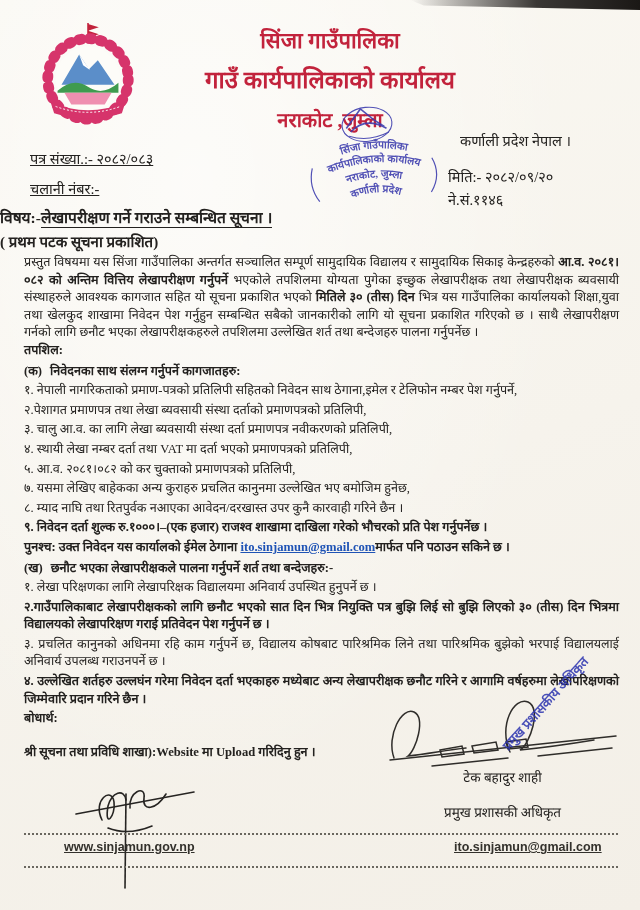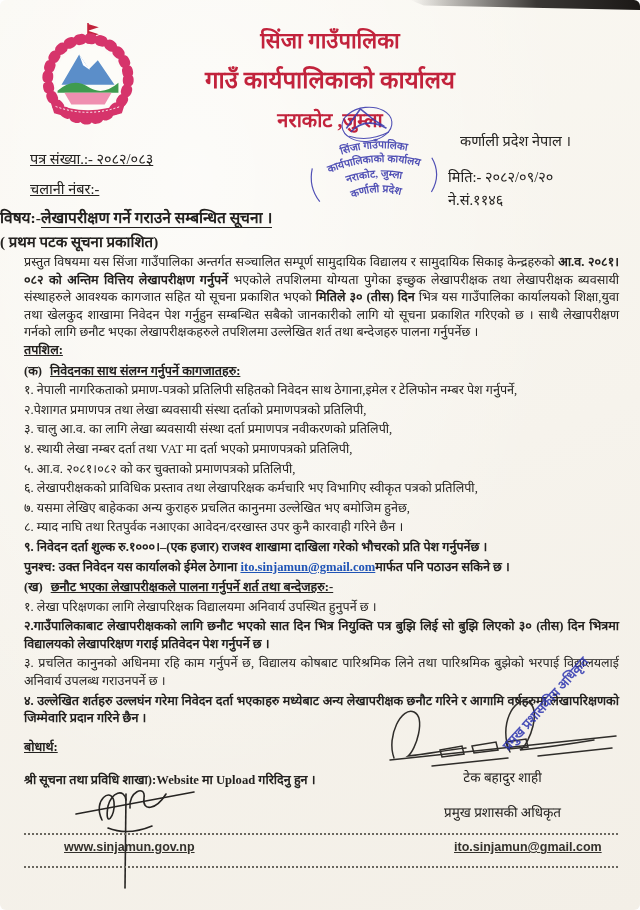--- a/index.html
+++ b/index.html
@@ -3,21 +3,20 @@
 <meta charset="utf-8">
 <style>
   html,body{margin:0;padding:0;}
   .page{
     position:relative; width:640px; height:910px; overflow:hidden;
     background:
       radial-gradient(ellipse at 30% 20%, rgba(255,255,255,.6), rgba(0,0,0,0) 60%),
       linear-gradient(160deg,#faf8f2 0%, #f6f3ec 55%, #f3efe7 100%);
     font-family:"Liberation Serif","DejaVu Serif",serif;
     color:#23211f;
-    border-radius:6px;
   }
   .scan-edge{
     position:absolute; top:0; right:0; width:230px; height:10px;
     background:linear-gradient(90deg, rgba(20,20,20,0), rgba(25,22,20,.85) 55%, rgba(15,12,10,.95));
     clip-path:polygon(0 0,100% 0,100% 100%,6% 55%);
   }
   .logo{position:absolute; left:34px; top:22px; width:108px; height:108px;}
   .hdr{position:absolute; left:150px; top:24px; width:360px; text-align:center;}
   .hdr .l1{font-size:22px; font-weight:bold;}
   .hdr .l2{font-size:24px; font-weight:bold; margin-top:8px;}
@@ -27,25 +26,25 @@
   .meta-left{position:absolute; left:30px; top:148px; font-size:14.5px;}
   .meta-left div{margin-bottom:10px;text-decoration:underline;}
   .meta-right{position:absolute; left:448px; top:130px; font-size:14.5px;}
   .meta-right .prov{margin-bottom:16px; margin-left:12px;}
   .meta-right .dt{margin-bottom:3px;}
   .subject{position:absolute; left:0; top:206px; width:100%; font-size:15.5px; font-weight:bold;}
   .subject .s-text{border-bottom:1.4px solid #23211f; padding-bottom:1px;}
   .subtitle{position:absolute; left:0; top:231px; width:100%; text-align:left; font-size:15px; font-weight:bold;}
   .doc-body{position:absolute; left:24px; top:254px; width:595px; font-size:12.6px; line-height:17.6px; text-align:justify;}
   .b{font-weight:bold;}
-  .u{text-decoration:underline;}
+  .u{}
   .item{margin-top:2px;}
   .sec-head{margin-top:3px; font-weight:bold;}
   .sec-head .pre{margin-right:8px;}
-  .sec-head .ht{text-decoration:underline;}
+  .sec-head .ht{}
   .email-link{color:#1f53b5; font-weight:bold; text-decoration:underline; cursor:pointer;}
   .cc-line{margin-top:16px; font-weight:bold;}
   .sig-block{position:absolute; left:380px; top:692px; width:245px; text-align:center;}
   .sig-block .name{font-size:13.5px; margin-top:-14px;}
   .sig-block .title{font-size:13.5px; margin-top:17px;}
   .sig-stamp-text{
     position:absolute; left:498px; top:742px; width:150px;
     color:#2d35b0; font-weight:bold; font-size:13px; opacity:.85;
     transform:rotate(-48deg); transform-origin:left top; white-space:nowrap;
   }
@@ -128,37 +127,36 @@
     <div class="b u">तपशिल:</div>
 
     <div class="sec-head">
       <span class="pre">(क)</span><span class="ht">निवेदनका साथ संलग्न गर्नुपर्ने कागजातहरु:</span>
     </div>
     <div class="item">१. नेपाली नागरिकताको प्रमाण-पत्रको प्रतिलिपी सहितको निवेदन साथ ठेगाना,इमेल र टेलिफोन नम्बर पेश गर्नुपर्ने,</div>
     <div class="item">२.पेशागत प्रमाणपत्र तथा लेखा ब्यवसायी संस्था दर्ताको प्रमाणपत्रको प्रतिलिपी,</div>
     <div class="item">३. चालु आ.व. का लागि लेखा ब्यवसायी संस्था दर्ता प्रमाणपत्र नवीकरणको प्रतिलिपी,</div>
     <div class="item">४. स्थायी लेखा नम्बर दर्ता तथा VAT मा दर्ता भएको प्रमाणपत्रको प्रतिलिपी,</div>
     <div class="item">५. आ.व. २०८१।०८२ को कर चुक्ताको प्रमाणपत्रको प्रतिलिपी,</div>
-    <div class="item">६. लेखापरीक्षकको प्राविधिक प्रस्ताव तथा लेखापरिक्षक कर्मचारि भए विभागिए स्वीकृत पत्रको प्रतिलिपी,</div>
     <div class="item">७. यसमा लेखिए बाहेकका अन्य कुराहरु प्रचलित कानुनमा उल्लेखित भए बमोजिम हुनेछ,</div>
     <div class="item">८. म्याद नाघि तथा रितपुर्वक नआएका आवेदन/दरखास्त उपर कुनै कारवाही गरिने छैन ।</div>
     <div class="item b">९. निवेदन दर्ता शुल्क रु.१०००।–(एक हजार) राजश्व शाखामा दाखिला गरेको भौचरको प्रति पेश गर्नुपर्नेछ ।</div>
     <div class="item b">
       <span>पुनश्च: उक्त निवेदन यस कार्यालको ईमेल ठेगाना </span><span class="email-link">ito.sinjamun@gmail.com</span><span>मार्फत पनि पठाउन सकिने छ ।</span>
     </div>
 
     <div class="sec-head">
       <span class="pre">(ख)</span><span class="ht">छनौट भएका लेखापरीक्षकले पालना गर्नुपर्ने शर्त तथा बन्देजहरु:-</span>
     </div>
     <div class="item">१. लेखा परिक्षणका लागि लेखापरिक्षक विद्यालयमा अनिवार्य उपस्थित हुनुपर्ने छ ।</div>
     <div class="item b">२.गाउँपालिकाबाट लेखापरीक्षकको लागि छनौट भएको सात दिन भित्र नियुक्ति पत्र बुझि लिई सो बुझि लिएको ३० (तीस) दिन भित्रमा विद्यालयको लेखापरिक्षण गराई प्रतिवेदन पेश गर्नुपर्ने छ ।</div>
     <div class="item">३. प्रचलित कानुनको अधिनमा रहि काम गर्नुपर्ने छ, विद्यालय कोषबाट पारिश्रमिक लिने तथा पारिश्रमिक बुझेको भरपाई विद्यालयलाई अनिवार्य उपलब्ध गराउनपर्ने छ ।</div>
     <div class="item b">४. उल्लेखित शर्तहरु उल्लघंन गरेमा निवेदन दर्ता भएकाहरु मध्येबाट अन्य लेखापरीक्षक छनौट गरिने र आगामि वर्षहरुमा लेखापरिक्षणको जिम्मेवारि प्रदान गरिने छैन ।</div>
 
-    <div class="b u" style="margin-top:11px;">बोधार्थ:</div>
+    <div class="b u" style="margin-top:2px;">बोधार्थ:</div>
     <div class="cc-line">श्री सूचना तथा प्रविधि शाखा):Website मा Upload गरिदिनु हुन ।</div>
   </div>
 
   <div class="sig-block">
     <svg width="245" height="86" viewBox="0 0 245 86">
       <g stroke="#2f2d2a" fill="none" stroke-width="1.5" stroke-linecap="round">
         <path d="M14,66 C6,44 22,14 34,20 C46,26 36,58 28,64 C48,62 66,58 86,56"></path>
         <path d="M130,60 C118,34 134,4 148,10 C162,16 150,52 140,58 C160,56 190,52 214,48"></path>
         <path d="M60,58 l22,-4 l2,8 l-22,3 z M92,54 l24,-4 l2,8 l-24,3 z M126,50 l20,-3 l2,8 l-20,2 z"></path>
         <path d="M10,68 C70,62 160,52 236,44"></path>

